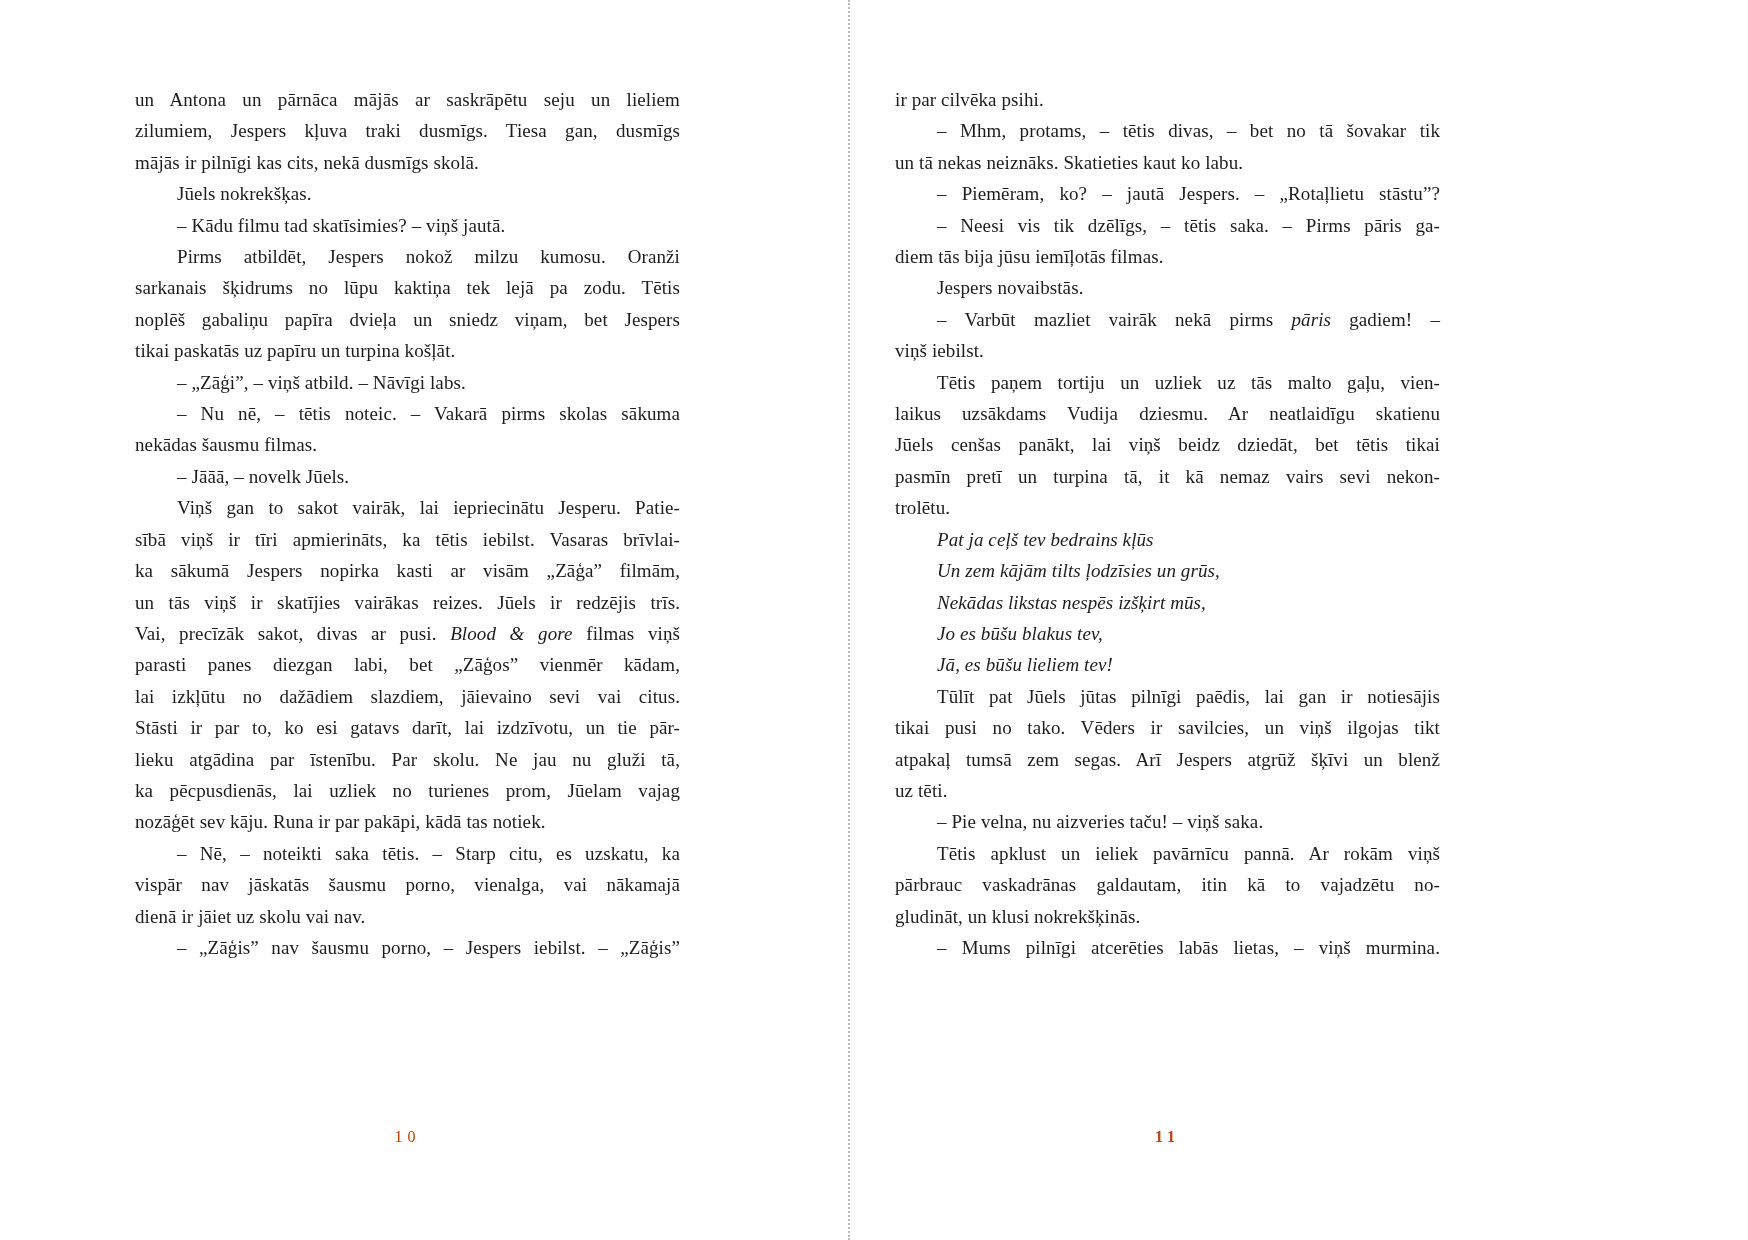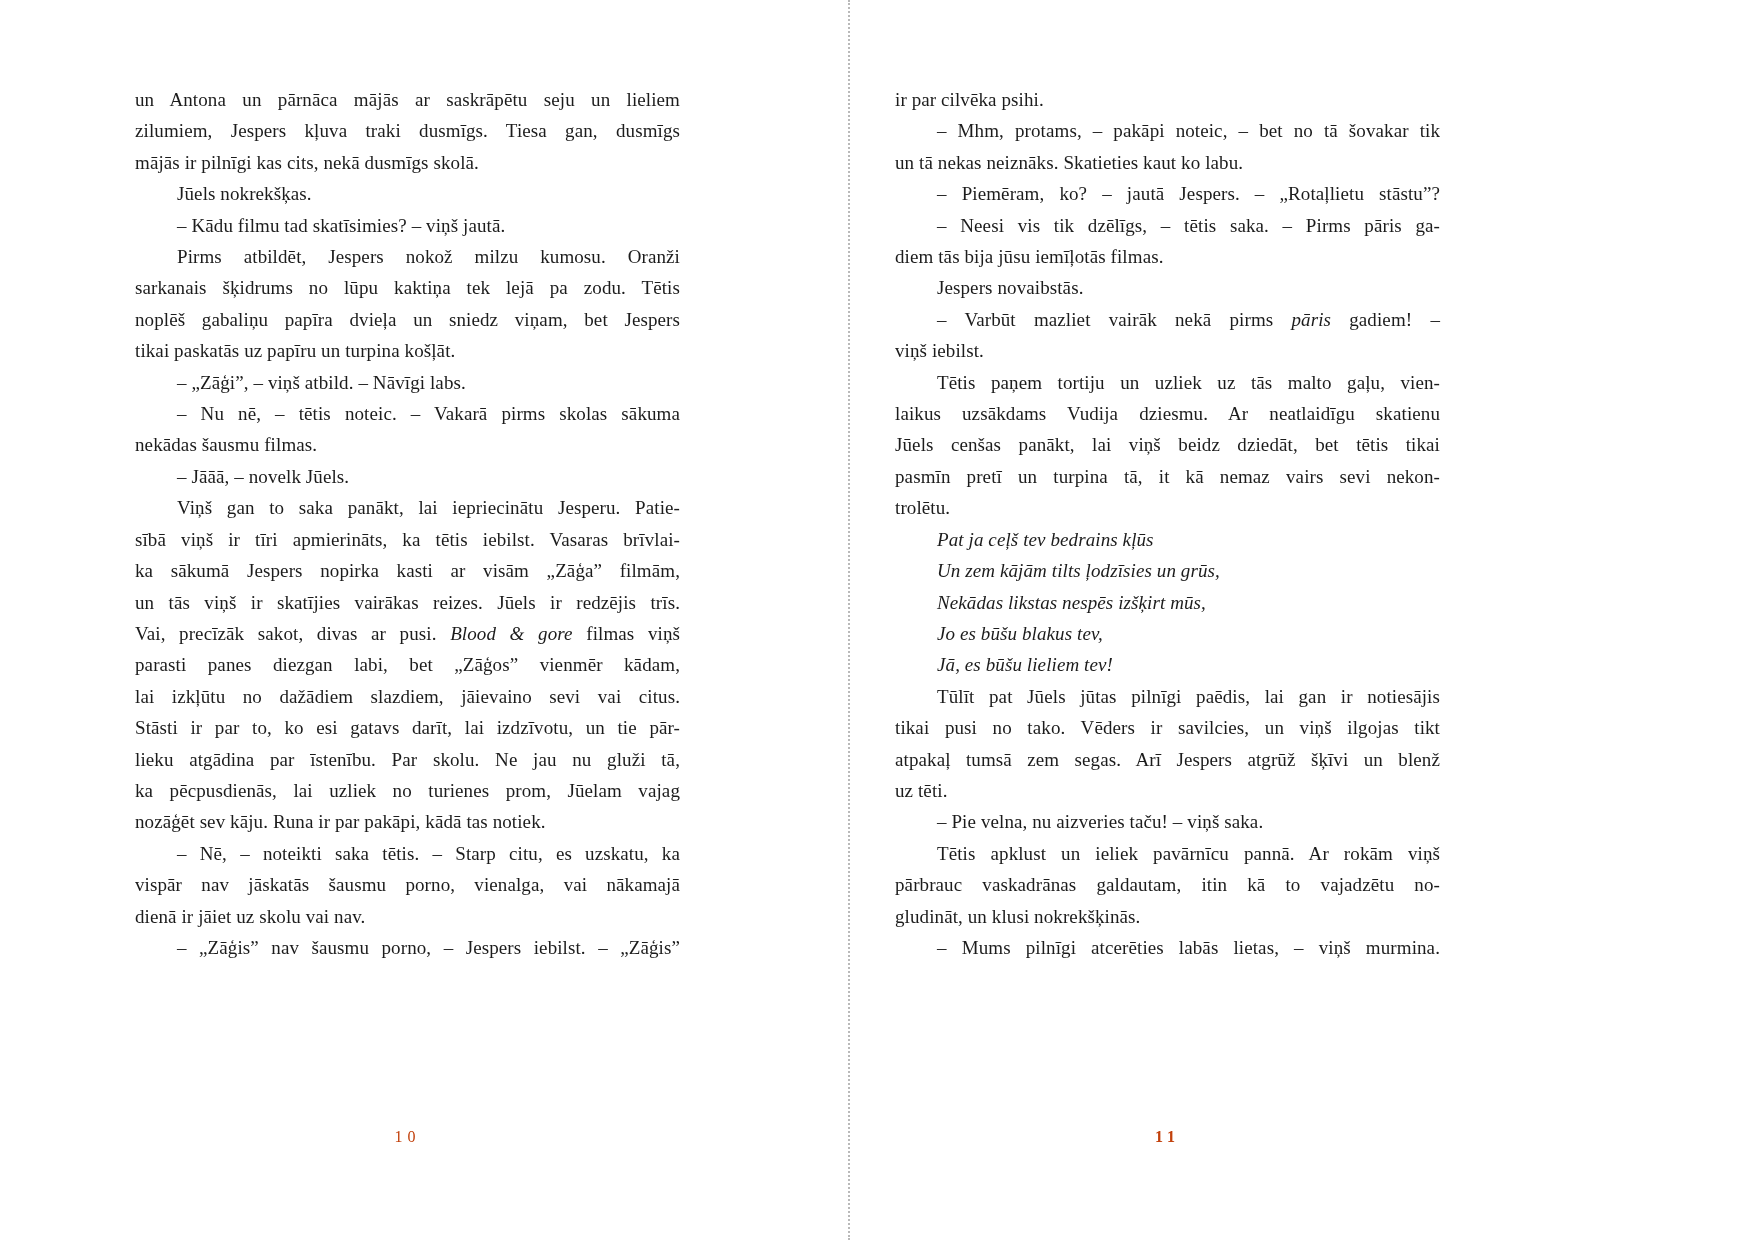--- a/index.html
+++ b/index.html
@@ -62,42 +62,42 @@
       <div class="line indent"><span>Jūels nokrekšķas.</span></div>
       <div class="line indent"><span>– Kādu filmu tad skatīsimies? – viņš jautā.</span></div>
       <div class="line indent justify"><span>Pirms atbildēt, Jespers nokož milzu kumosu. Oranži</span></div>
       <div class="line justify"><span>sarkanais šķidrums no lūpu kaktiņa tek lejā pa zodu. Tētis</span></div>
       <div class="line justify"><span>noplēš gabaliņu papīra dvieļa un sniedz viņam, bet Jespers</span></div>
       <div class="line"><span>tikai paskatās uz papīru un turpina košļāt.</span></div>
       <div class="line indent"><span>– „Zāģi”, – viņš atbild. – Nāvīgi labs.</span></div>
       <div class="line indent justify"><span>– Nu nē, – tētis noteic. – Vakarā pirms skolas sākuma</span></div>
       <div class="line"><span>nekādas šausmu filmas.</span></div>
       <div class="line indent"><span>– Jāāā, – novelk Jūels.</span></div>
-      <div class="line indent justify"><span>Viņš gan to saka panākt, lai iepriecinātu Jesperu. Patie-</span></div>
+      <div class="line indent justify"><span>Viņš gan to sakot vairāk, lai iepriecinātu Jesperu. Patie-</span></div>
       <div class="line justify"><span>sībā viņš ir tīri apmierināts, ka tētis iebilst. Vasaras brīvlai-</span></div>
       <div class="line justify"><span>ka sākumā Jespers nopirka kasti ar visām „Zāģa” filmām,</span></div>
       <div class="line justify"><span>un tās viņš ir skatījies vairākas reizes. Jūels ir redzējis trīs.</span></div>
       <div class="line justify"><span>Vai, precīzāk sakot, divas ar pusi. </span><span class="it">Blood &amp; gore</span><span> filmas viņš</span></div>
       <div class="line justify"><span>parasti panes diezgan labi, bet „Zāģos” vienmēr kādam,</span></div>
       <div class="line justify"><span>lai izkļūtu no dažādiem slazdiem, jāievaino sevi vai citus.</span></div>
       <div class="line justify"><span>Stāsti ir par to, ko esi gatavs darīt, lai izdzīvotu, un tie pār-</span></div>
       <div class="line justify"><span>lieku atgādina par īstenību. Par skolu. Ne jau nu gluži tā,</span></div>
       <div class="line justify"><span>ka pēcpusdienās, lai uzliek no turienes prom, Jūelam vajag</span></div>
       <div class="line"><span>nozāģēt sev kāju. Runa ir par pakāpi, kādā tas notiek.</span></div>
       <div class="line indent justify"><span>– Nē, – noteikti saka tētis. – Starp citu, es uzskatu, ka</span></div>
       <div class="line justify"><span>vispār nav jāskatās šausmu porno, vienalga, vai nākamajā</span></div>
       <div class="line"><span>dienā ir jāiet uz skolu vai nav.</span></div>
       <div class="line indent justify"><span>– „Zāģis” nav šausmu porno, – Jespers iebilst. – „Zāģis”</span></div>
     </div>
 
   <div class="gutter-divider"></div>
 
   <div class="text-block right-page">
       <div class="line"><span>ir par cilvēka psihi.</span></div>
-      <div class="line indent justify"><span>– Mhm, protams, – pakāpi noteic, – bet no tā šovakar tik</span></div>
+      <div class="line indent justify"><span>– Mhm, protams, – tētis divas, – bet no tā šovakar tik</span></div>
       <div class="line"><span>un tā nekas neiznāks. Skatieties kaut ko labu.</span></div>
       <div class="line indent justify"><span>– Piemēram, ko? – jautā Jespers. – „Rotaļlietu stāstu”?</span></div>
       <div class="line indent justify"><span>– Neesi vis tik dzēlīgs, – tētis saka. – Pirms pāris ga-</span></div>
       <div class="line"><span>diem tās bija jūsu iemīļotās filmas.</span></div>
       <div class="line indent"><span>Jespers novaibstās.</span></div>
       <div class="line indent justify"><span>– Varbūt mazliet vairāk nekā pirms </span><span class="it">pāris</span><span> gadiem! –</span></div>
       <div class="line"><span>viņš iebilst.</span></div>
       <div class="line indent justify"><span>Tētis paņem tortiju un uzliek uz tās malto gaļu, vien-</span></div>
       <div class="line justify"><span>laikus uzsākdams Vudija dziesmu. Ar neatlaidīgu skatienu</span></div>
       <div class="line justify"><span>Jūels cenšas panākt, lai viņš beidz dziedāt, bet tētis tikai</span></div>

